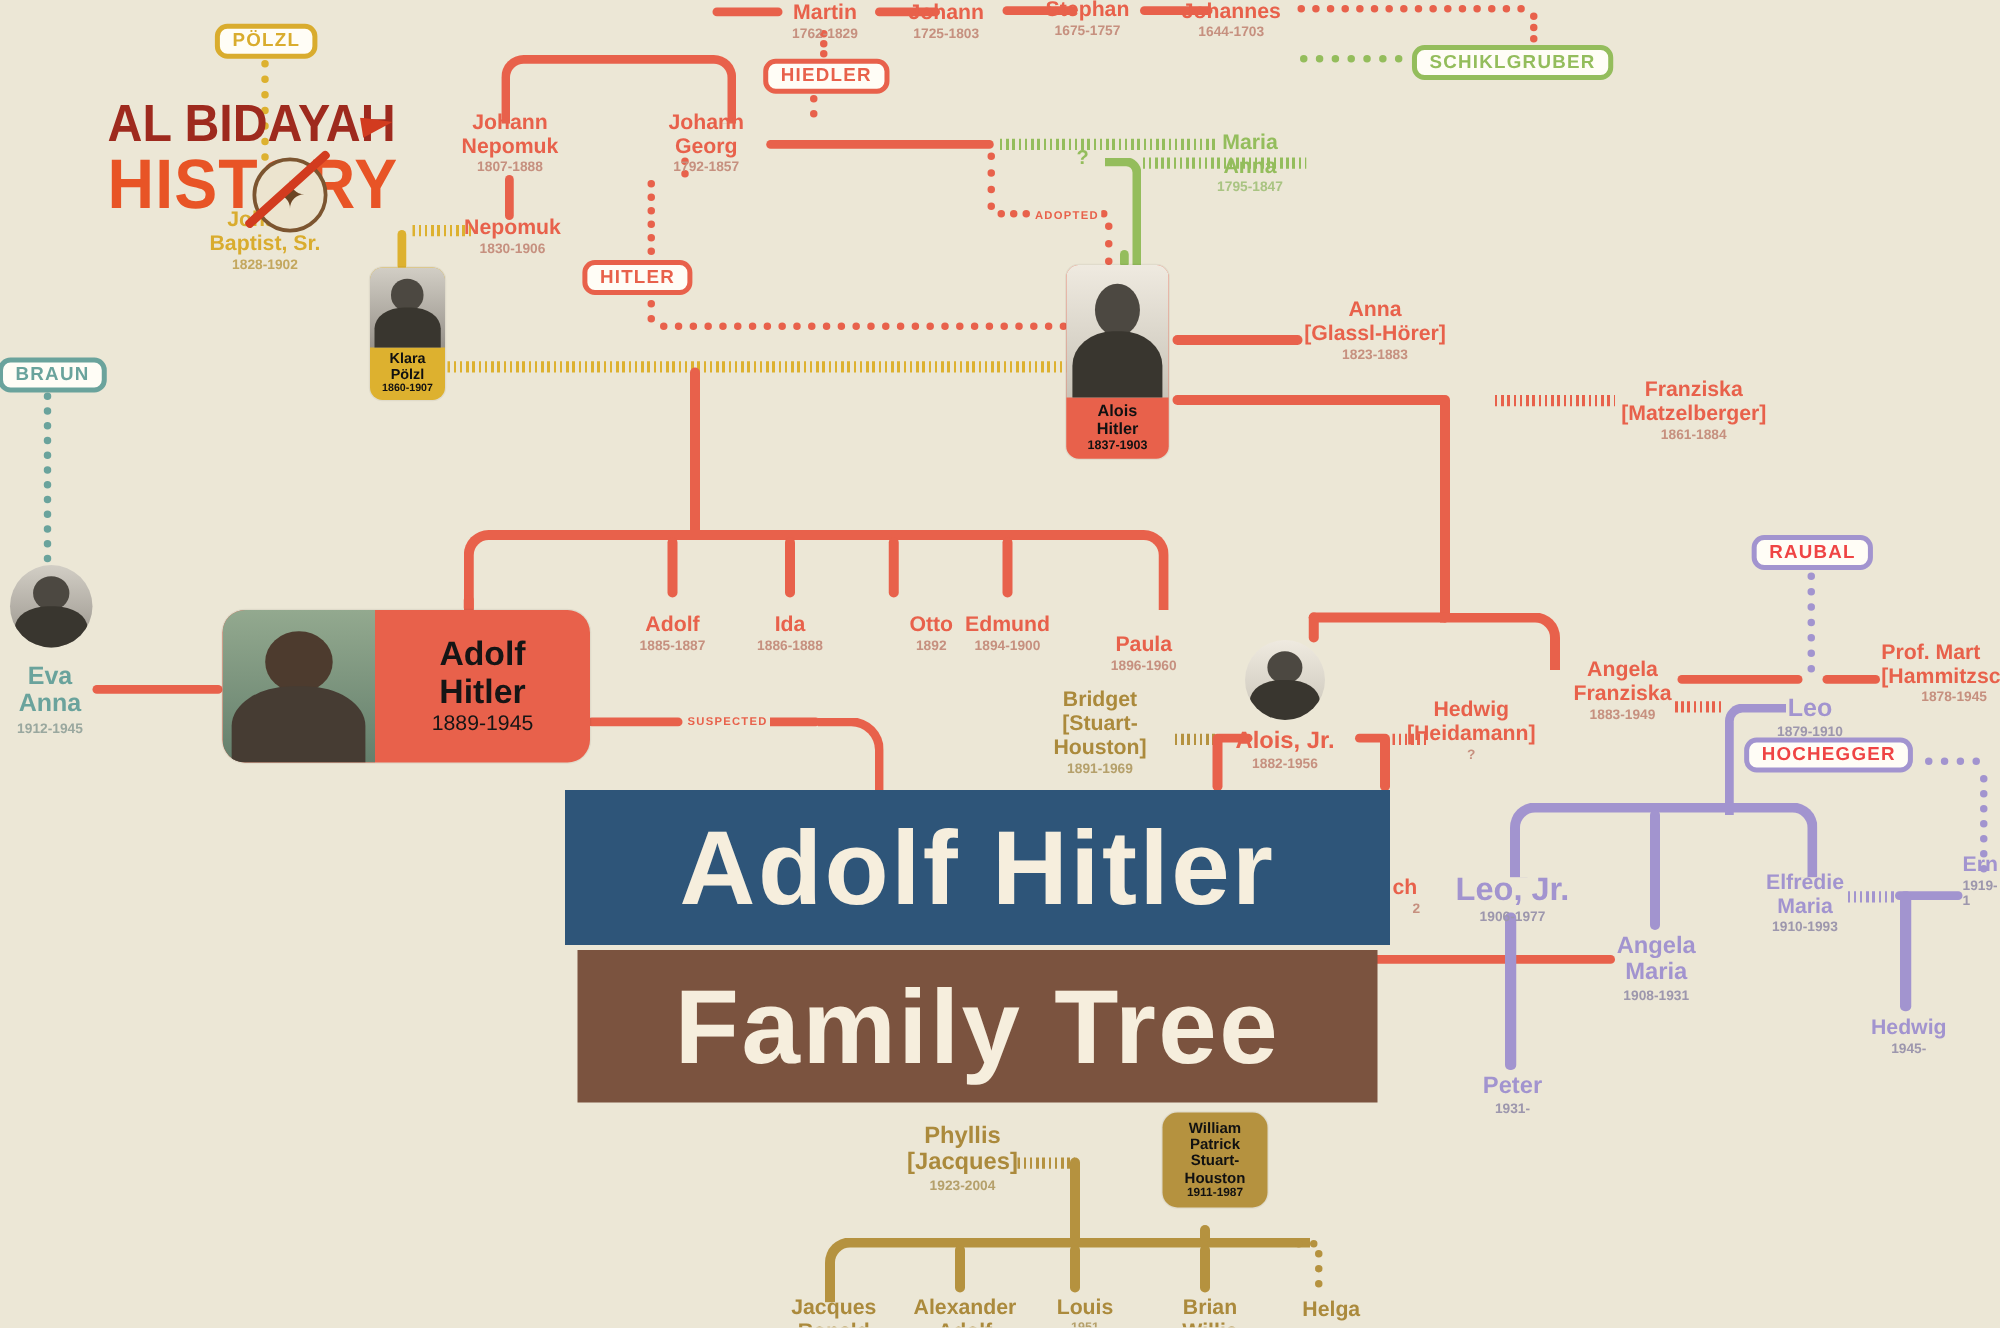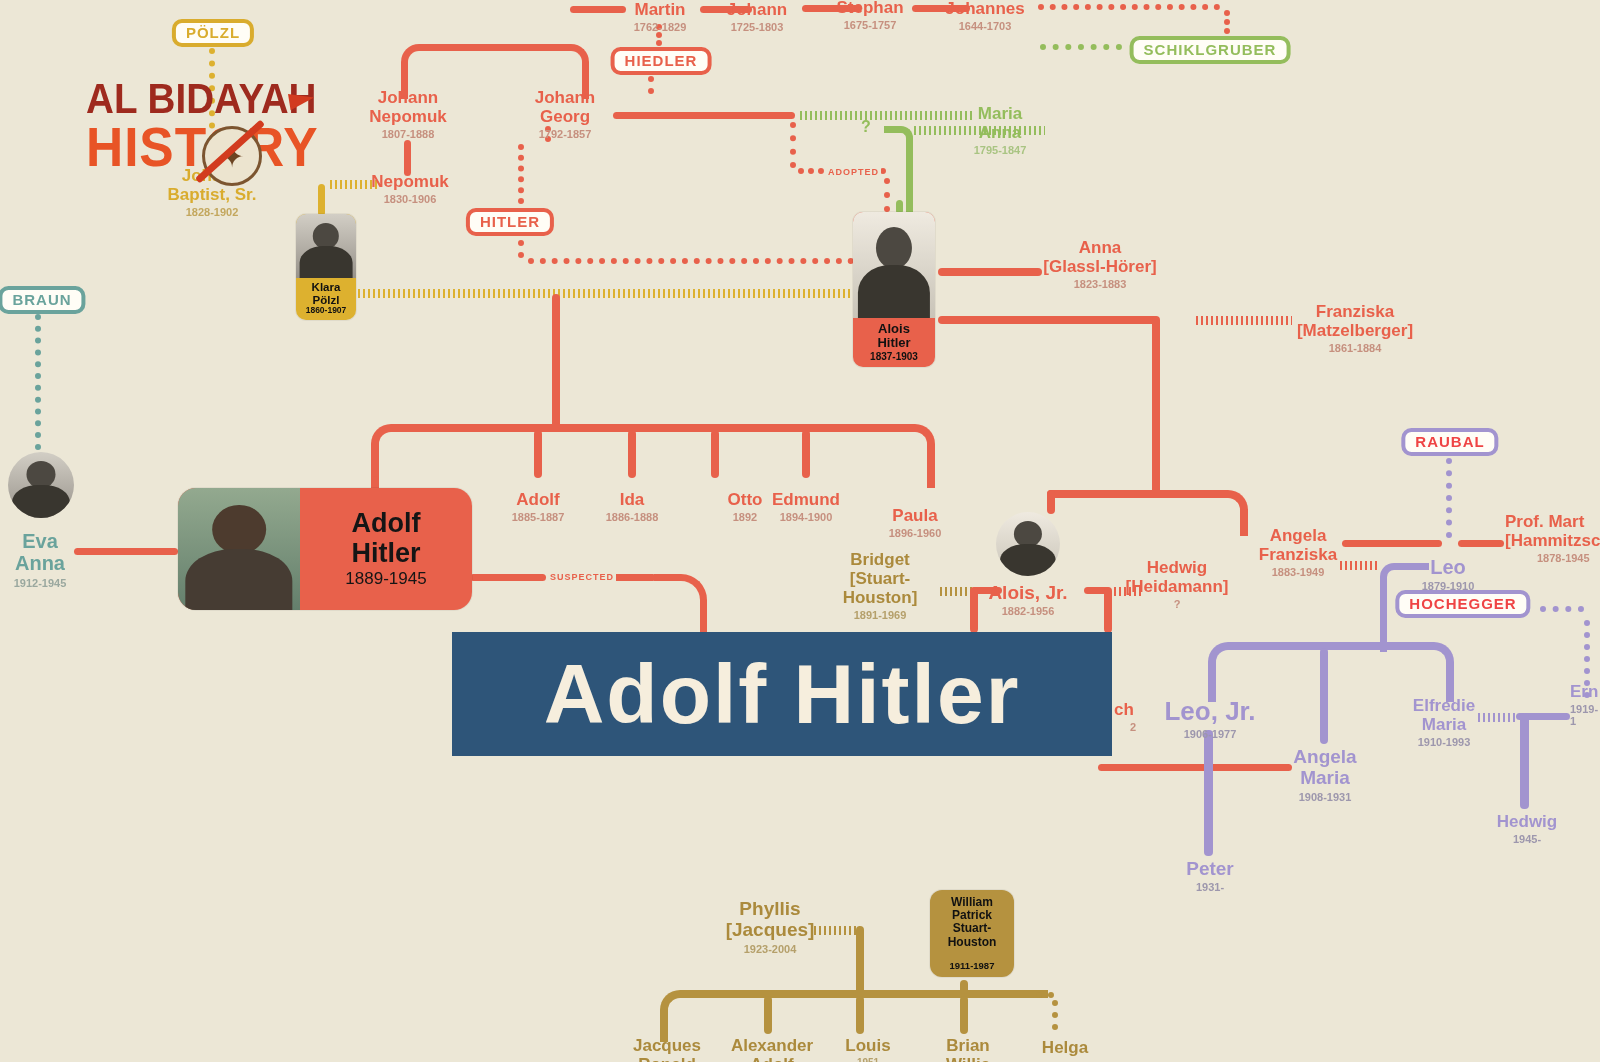--- a/index.html
+++ b/index.html
@@ -352,21 +352,21 @@
     </div>
   <div class="hat hat-gd" style="left:814px;top:926px;width:46px"></div>
   <div class="ln sol-gd" style="left:856px;top:926px;width:8px;height:70px"></div>
 
   <div class="card" style="left:930px;top:890px;width:84px;background:#b5923f;border-radius:12px">
     <div class="cap" style="padding:6px 2px 6px">
       <div class="cnm" style="font-size:12px">William
 Patrick
 Stuart-
 Houston</div>
-      <div class="cdt" style="font-size:9.5px;margin-top:12px">1911-1987</div>
+      <div class="cdt" style="font-size:9.5px;margin-top:1px">1911-1987</div>
     </div>
   </div>
 
   <div class="eb" style="left:660px;top:990px;width:380px;height:44px;border-top:8px solid #b5923f;border-left:8px solid #b5923f;border-top-left-radius:20px"></div>
   <div class="ln sol-gd" style="left:764px;top:996px;width:8px;height:38px"></div>
   <div class="ln sol-gd" style="left:856px;top:996px;width:8px;height:38px"></div>
   <div class="ln sol-gd" style="left:960px;top:996px;width:8px;height:38px"></div>
   <div class="ln sol-gd" style="left:960px;top:980px;width:8px;height:14px"></div>
   <div class="doh do-gd" style="left:1036px;top:992px;width:18px"></div>
   <div class="dov do-gd" style="left:1052px;top:1000px;height:30px"></div>
@@ -386,20 +386,22 @@
   <div class="person c-gd" style="left:968px;top:1036px">
     <div class="nm">Brian</div>
       <div class="nm">Willia</div>
     </div>
   <div class="person c-gd" style="left:1065px;top:1038px">
     <div class="nm">Helga</div>
     </div>
 
   <div class="banner" style="left:452px;top:632px;width:660px;height:124px;background:#2e5579;font-size:84px;line-height:124px">
     <span>Adolf Hitler</span></div>
+  <div class="banner" style="left:462px;top:760px;width:640px;height:122px;background:#7b533f;font-size:84px;line-height:122px">
+    <span>Family Tree</span></div>
 
   <div class="logo" style="left:86px;top:78px">
     <div class="l1">AL BIDAYAH</div>
     <div class="l2">HISTORY</div>
   </div>
   <div class="compass" style="left:202px;top:126px">✦</div>
   <div class="slash" style="left:186px;top:148px"></div>
   <div class="flag" style="left:288px;top:94px"></div>
 
 </div>

